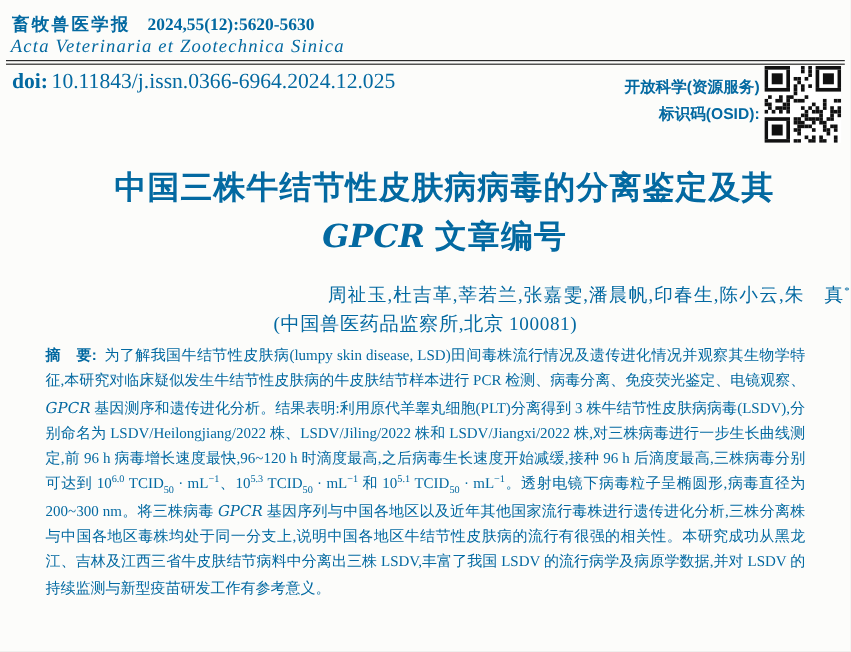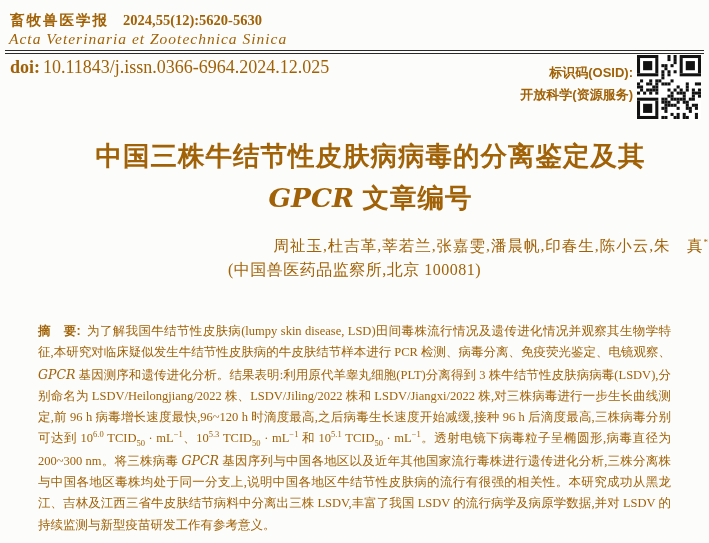--- a/index.html
+++ b/index.html
@@ -1,21 +1,21 @@
 <!DOCTYPE html>
 <html><head>
 <meta charset="utf-8">
 <style>
   html,body{margin:0;padding:0;background:#e8e8e6;}
   .page{
     position:relative;
     width:709px;height:543px;
     margin:0 auto;
     background:#fcfcfa;
-    color:#a16207;
+    color:#0369a1;
     font-family:"Liberation Serif","DejaVu Serif",serif;
     overflow:hidden;
   }
   
   .journal-line{position:absolute;top:11px;left:10px;white-space:nowrap;}
   .journal-cn{
     font-family:"Liberation Sans","DejaVu Sans",sans-serif;
     font-weight:700;font-size:14.5px;letter-spacing:2px;
   }
   .journal-issue{font-weight:700;font-size:14.5px;margin-left:14px;}
@@ -56,21 +56,21 @@
     font-size:15.5px;letter-spacing:1px;
   }
   .authors sup{font-size:9px;}
   .affiliation{
     position:absolute;top:260px;left:0;width:100%;text-align:center;
     font-size:16px;letter-spacing:.5px;
   }
   
   .body-block{
     position:absolute;top:286px;left:38px;width:633px;
-    font-size:12.5px;line-height:21.3px;margin-top:35px;
+    font-size:12.5px;line-height:21.3px;
   }
   .abstract{margin:0;text-align:justify;}
   .hei{
     font-family:"Liberation Sans","DejaVu Sans",sans-serif;
     font-weight:700;
   }
   .abs-label{margin-right:6px;}
   .abstract sup,.abstract sub{font-size:8.5px;line-height:0;}
   .abstract i{font-family:"DejaVu Serif","Liberation Serif",serif;}
   .keywords{margin:0;white-space:nowrap;}
@@ -92,22 +92,22 @@
   </div>
   <div class="journal-en">Acta Veterinaria et Zootechnica Sinica</div>
 
   <div class="double-rule"></div>
 
   <div class="doi-line">
     <span class="doi-label">doi:</span><span>10.11843/j.issn.0366-6964.2024.12.025</span>
   </div>
 
   <div class="osid-text">
+    <div>开放科学(资源服务)</div>
     <div>标识码(OSID):</div>
-    <div>开放科学(资源服务)</div>
   </div>
   <div class="qr-box">
     <svg id="qr" viewBox="0 0 63 63" xmlns="http://www.w3.org/2000/svg">
         <rect x="0" y="0" width="21" height="3"></rect>
         <rect x="0" y="18" width="21" height="3"></rect>
         <rect x="0" y="3" width="3" height="15"></rect>
         <rect x="18" y="3" width="3" height="15"></rect>
         <rect x="6" y="6" width="9" height="9"></rect>
         <rect x="42" y="0" width="21" height="3"></rect>
         <rect x="42" y="18" width="21" height="3"></rect>

